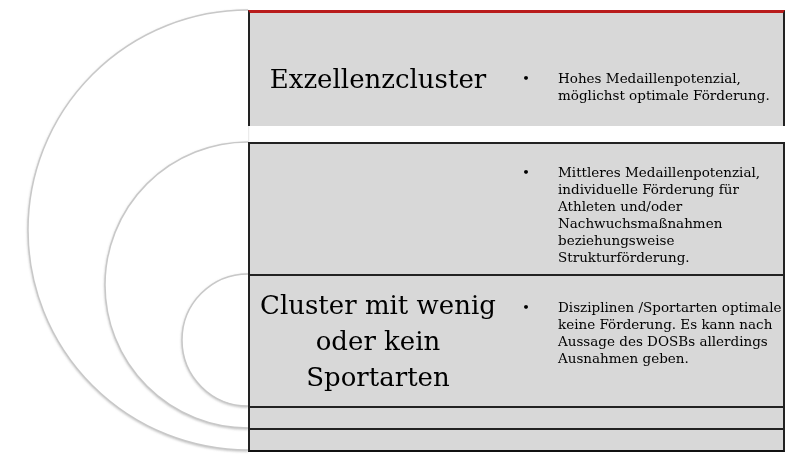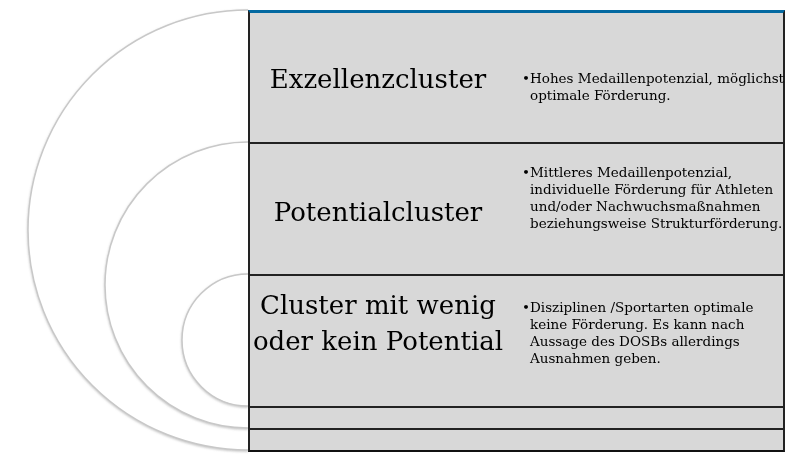--- a/index.html
+++ b/index.html
@@ -3,54 +3,53 @@
 <meta charset="utf-8">
 <style>
   html,body{margin:0;padding:0;background:#fff;}
   body{width:804px;height:467px;position:relative;overflow:hidden;font-family:"DejaVu Serif","Liberation Serif",serif;}
   svg.arcs{position:absolute;left:0;top:0;}
   .row{position:absolute;left:248px;width:537px;background:#d8d8d8;border:2px solid #222;border-bottom:none;box-sizing:border-box;}
   .row.last{border-bottom:2px solid #111;}
   .title{position:absolute;left:0;width:256px;text-align:center;color:#000;font-size:26px;line-height:36px;}
   .desc{position:absolute;left:272px;width:262px;font-size:13.5px;line-height:17px;color:#000;}
   .desc .bullet{position:absolute;left:0;top:0;}
-  .desc .text{display:block;padding-left:8px;}
+  .desc .text{display:block;padding-left:8px;margin-left:28px;}
 </style>
 </head>
 <body>
 
 <svg class="arcs" width="804" height="467">
   <defs>
     <filter id="sh" x="-10%" y="-10%" width="120%" height="120%">
       <feDropShadow dx="0" dy="1" stdDeviation="1" flood-color="#888" flood-opacity="0.5"></feDropShadow>
     </filter>
   </defs>
   <path d="M248 10 A220 220 0 0 0 248 450" fill="#fff" stroke="#c8c8c8" stroke-width="1.5" filter="url(#sh)"></path>
   <path d="M248 142 A143 143 0 0 0 248 428" fill="#fff" stroke="#c8c8c8" stroke-width="1.5" filter="url(#sh)"></path>
   <path d="M248 274 A66 66 0 0 0 248 406" fill="#fff" stroke="#c8c8c8" stroke-width="1.5" filter="url(#sh)"></path>
 </svg>
 
-<div class="row" style="top:10px;height:132px;border-top:3px solid #0369a1;">
+<div class="row" style="top:10px;height:116px;border-top:3px solid #b91c1c;">
   <div class="title" style="top:48px;">Exzellenzcluster</div>
   <div class="desc" style="top:57px;">
     <span class="bullet">•</span>
     <span class="text">Hohes Medaillenpotenzial, möglichst optimale Förderung.</span>
   </div>
 </div>
 
 <div class="row" style="top:142px;height:132px;">
-  <div class="title" style="top:50px;">Potentialcluster</div>
   <div class="desc" style="top:20px;">
     <span class="bullet">•</span>
     <span class="text">Mittleres Medaillenpotenzial, individuelle Förderung für Athleten und/oder Nachwuchsmaßnahmen beziehungsweise Strukturförderung.</span>
   </div>
 </div>
 
 <div class="row" style="top:274px;height:132px;">
-  <div class="title" style="top:11px;">Cluster mit wenig oder kein Potential</div>
+  <div class="title" style="top:11px;">Cluster mit wenig oder kein Sportarten</div>
   <div class="desc" style="top:23px;">
     <span class="bullet">•</span>
     <span class="text">Disziplinen /Sportarten optimale keine Förderung. Es kann nach Aussage des DOSBs allerdings Ausnahmen geben.</span>
   </div>
 </div>
 
 <div class="row" style="top:406px;height:22px;"></div>
 <div class="row last" style="top:428px;height:24px;"></div>
 
 </body></html>

